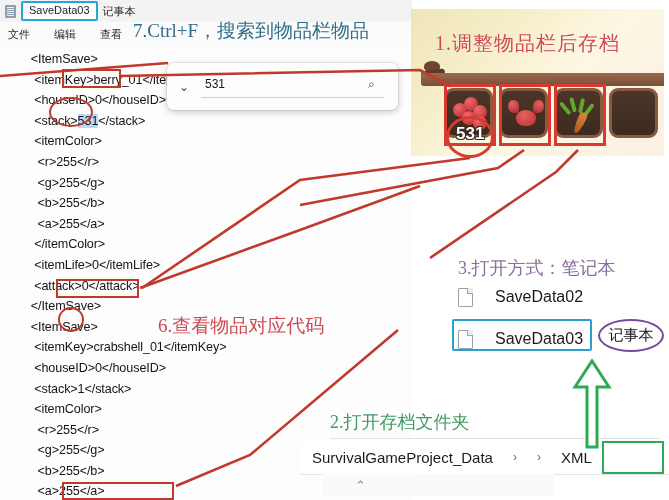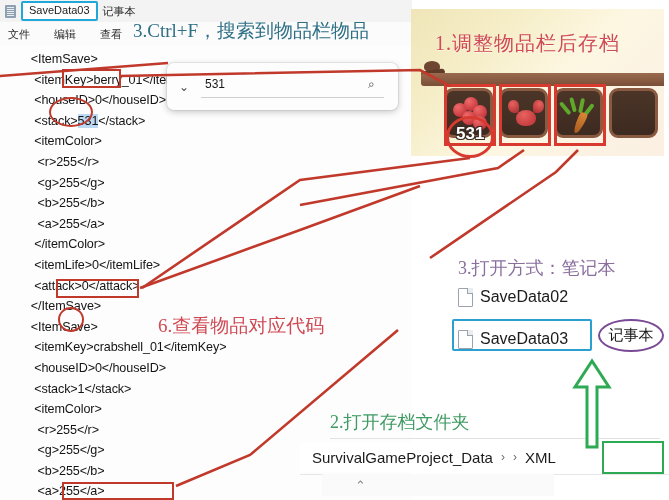--- a/index.html
+++ b/index.html
@@ -165,21 +165,21 @@
     transform:rotate(25deg);
   }
 
   
   .filelist { position:absolute; left:440px; top:256px; width:229px; height:150px; }
   .fl-title {
     position:absolute; left:18px; top:0px; font-family:"Liberation Serif", serif;
     font-size:18px; color:#8a6f9e;
   }
   .fl-row {
-    position:absolute; left:18px; height:30px; display:flex; align-items:center; gap:7px;
+    position:absolute; left:18px; height:30px; display:flex; align-items:center; gap:22px;
   }
   .fl-row.r1 { top:26px; }
   .fl-row.r2 { top:68px; }
   .fl-row.r3 { top:110px; }
   .fl-icon { width:15px; height:19px; position:relative; flex:none; }
   .fl-icon:before {
     content:""; position:absolute; inset:0; border:1px solid #9aa3ab;
     background:#fff; border-radius:1px;
   }
   .fl-icon:after {
@@ -204,21 +204,21 @@
   }
   .bc-title {
     position:absolute; left:30px; top:2px; font-family:"Liberation Serif", serif;
     font-size:18px; color:#3f9a62;
   }
   .bc-hr {
     position:absolute; left:30px; top:30px; width:330px; height:1px; background:#e2e2e2;
   }
   .bc-bar {
     position:absolute; left:0px; top:34px; width:369px; height:30px;
-    display:flex; align-items:center; padding-left:12px; gap:8px;
+    display:flex; align-items:center; padding-left:12px; gap:20px;
     background:#ffffff;
   }
   .bc-seg { font-size:15px; color:#1b1b1b; }
   .bc-sep { font-size:12px; color:#6d6d6d; }
   .bc-xml-box {
     position:absolute; left:302px; top:33px; width:62px; height:33px;
     border:2.5px solid #2faa54;
   }
   .bc-hr2 {
     position:absolute; left:0px; top:66px; width:369px; height:1px; background:#e6e6e6;
@@ -364,21 +364,21 @@
       <span class="bc-seg">XML</span>
     </div>
     <div class="bc-xml-box"></div>
     <div class="bc-hr2"></div>
     <div class="bc-underbar"></div>
     <div class="bc-chev">⌃</div>
   </div>
 
   <div class="overlay">
 
-    <div class="ann-ctrlf">3.Ctrl+F，搜索到物品栏物品</div>
+    <div class="ann-ctrlf">7.Ctrl+F，搜索到物品栏物品</div>
     <div class="ann-code">6.查看物品对应代码</div>
 
     <div class="rbox rb-berry"></div>
     <div class="rbox rb-crab"></div>
     <div class="rbox rb-food"></div>
 
     <div class="rcirc rc-531"></div>
     <div class="rcirc rc-1"></div>
 
     <div class="rb-slot a"></div>

